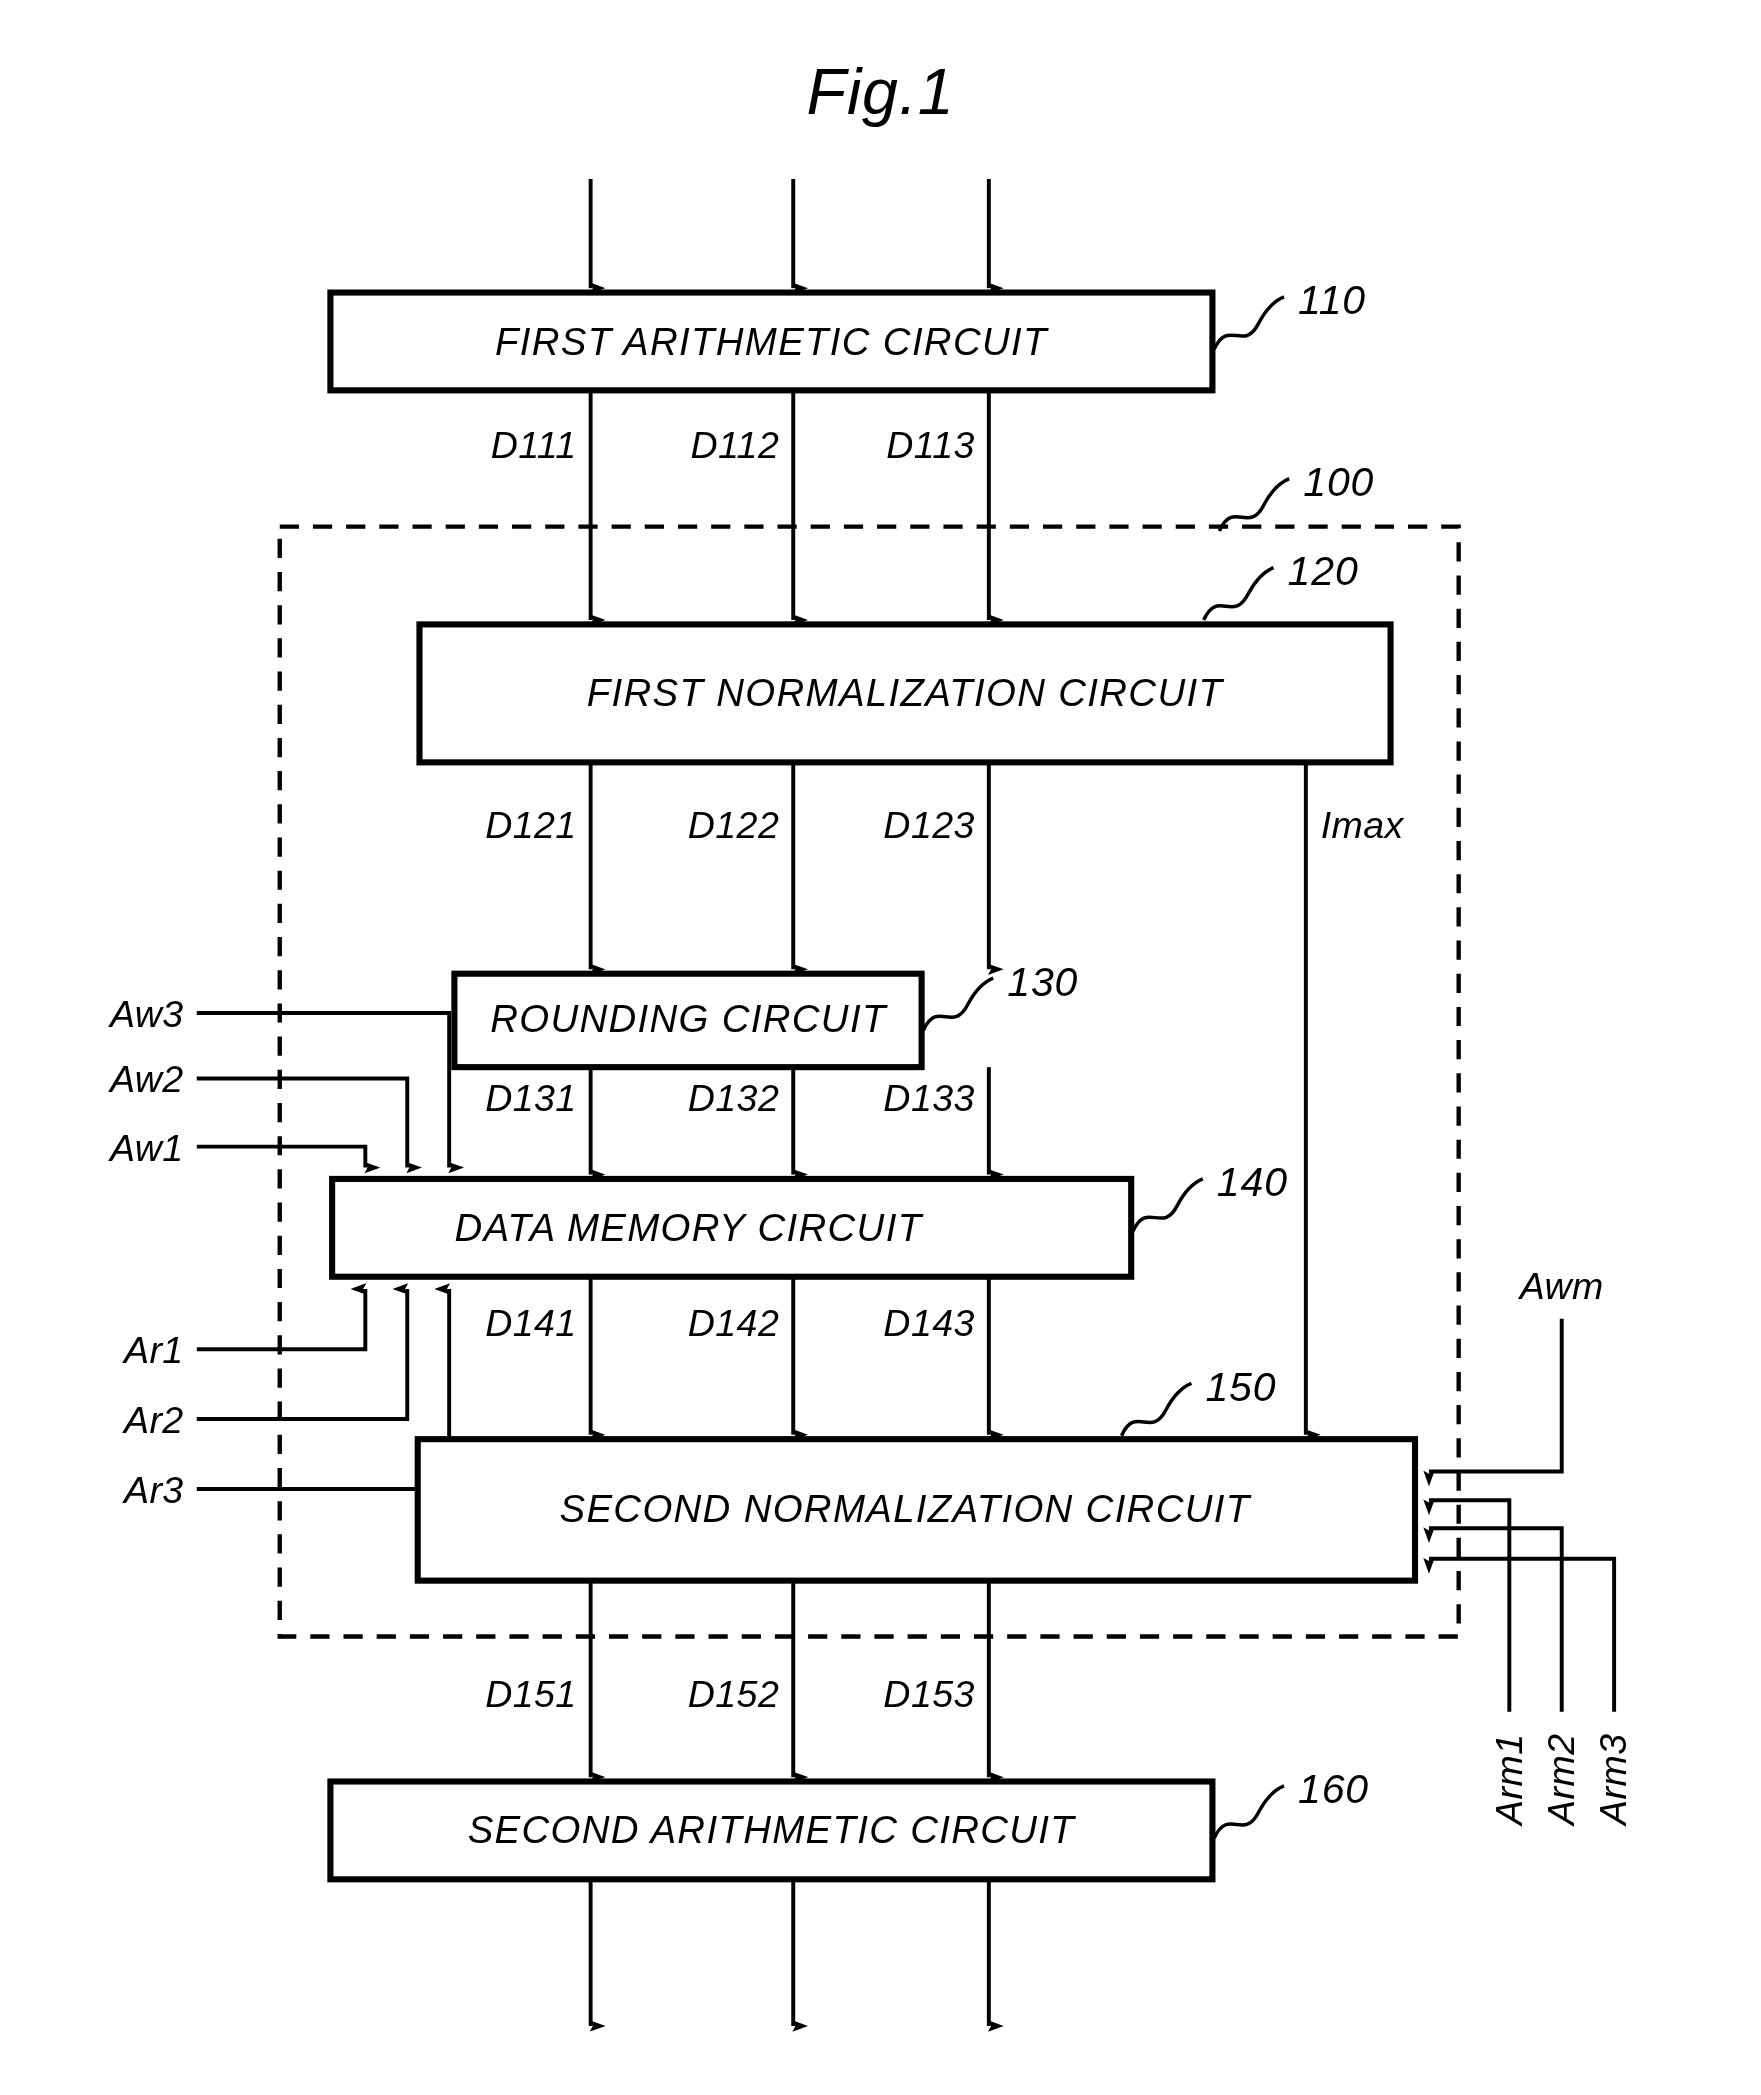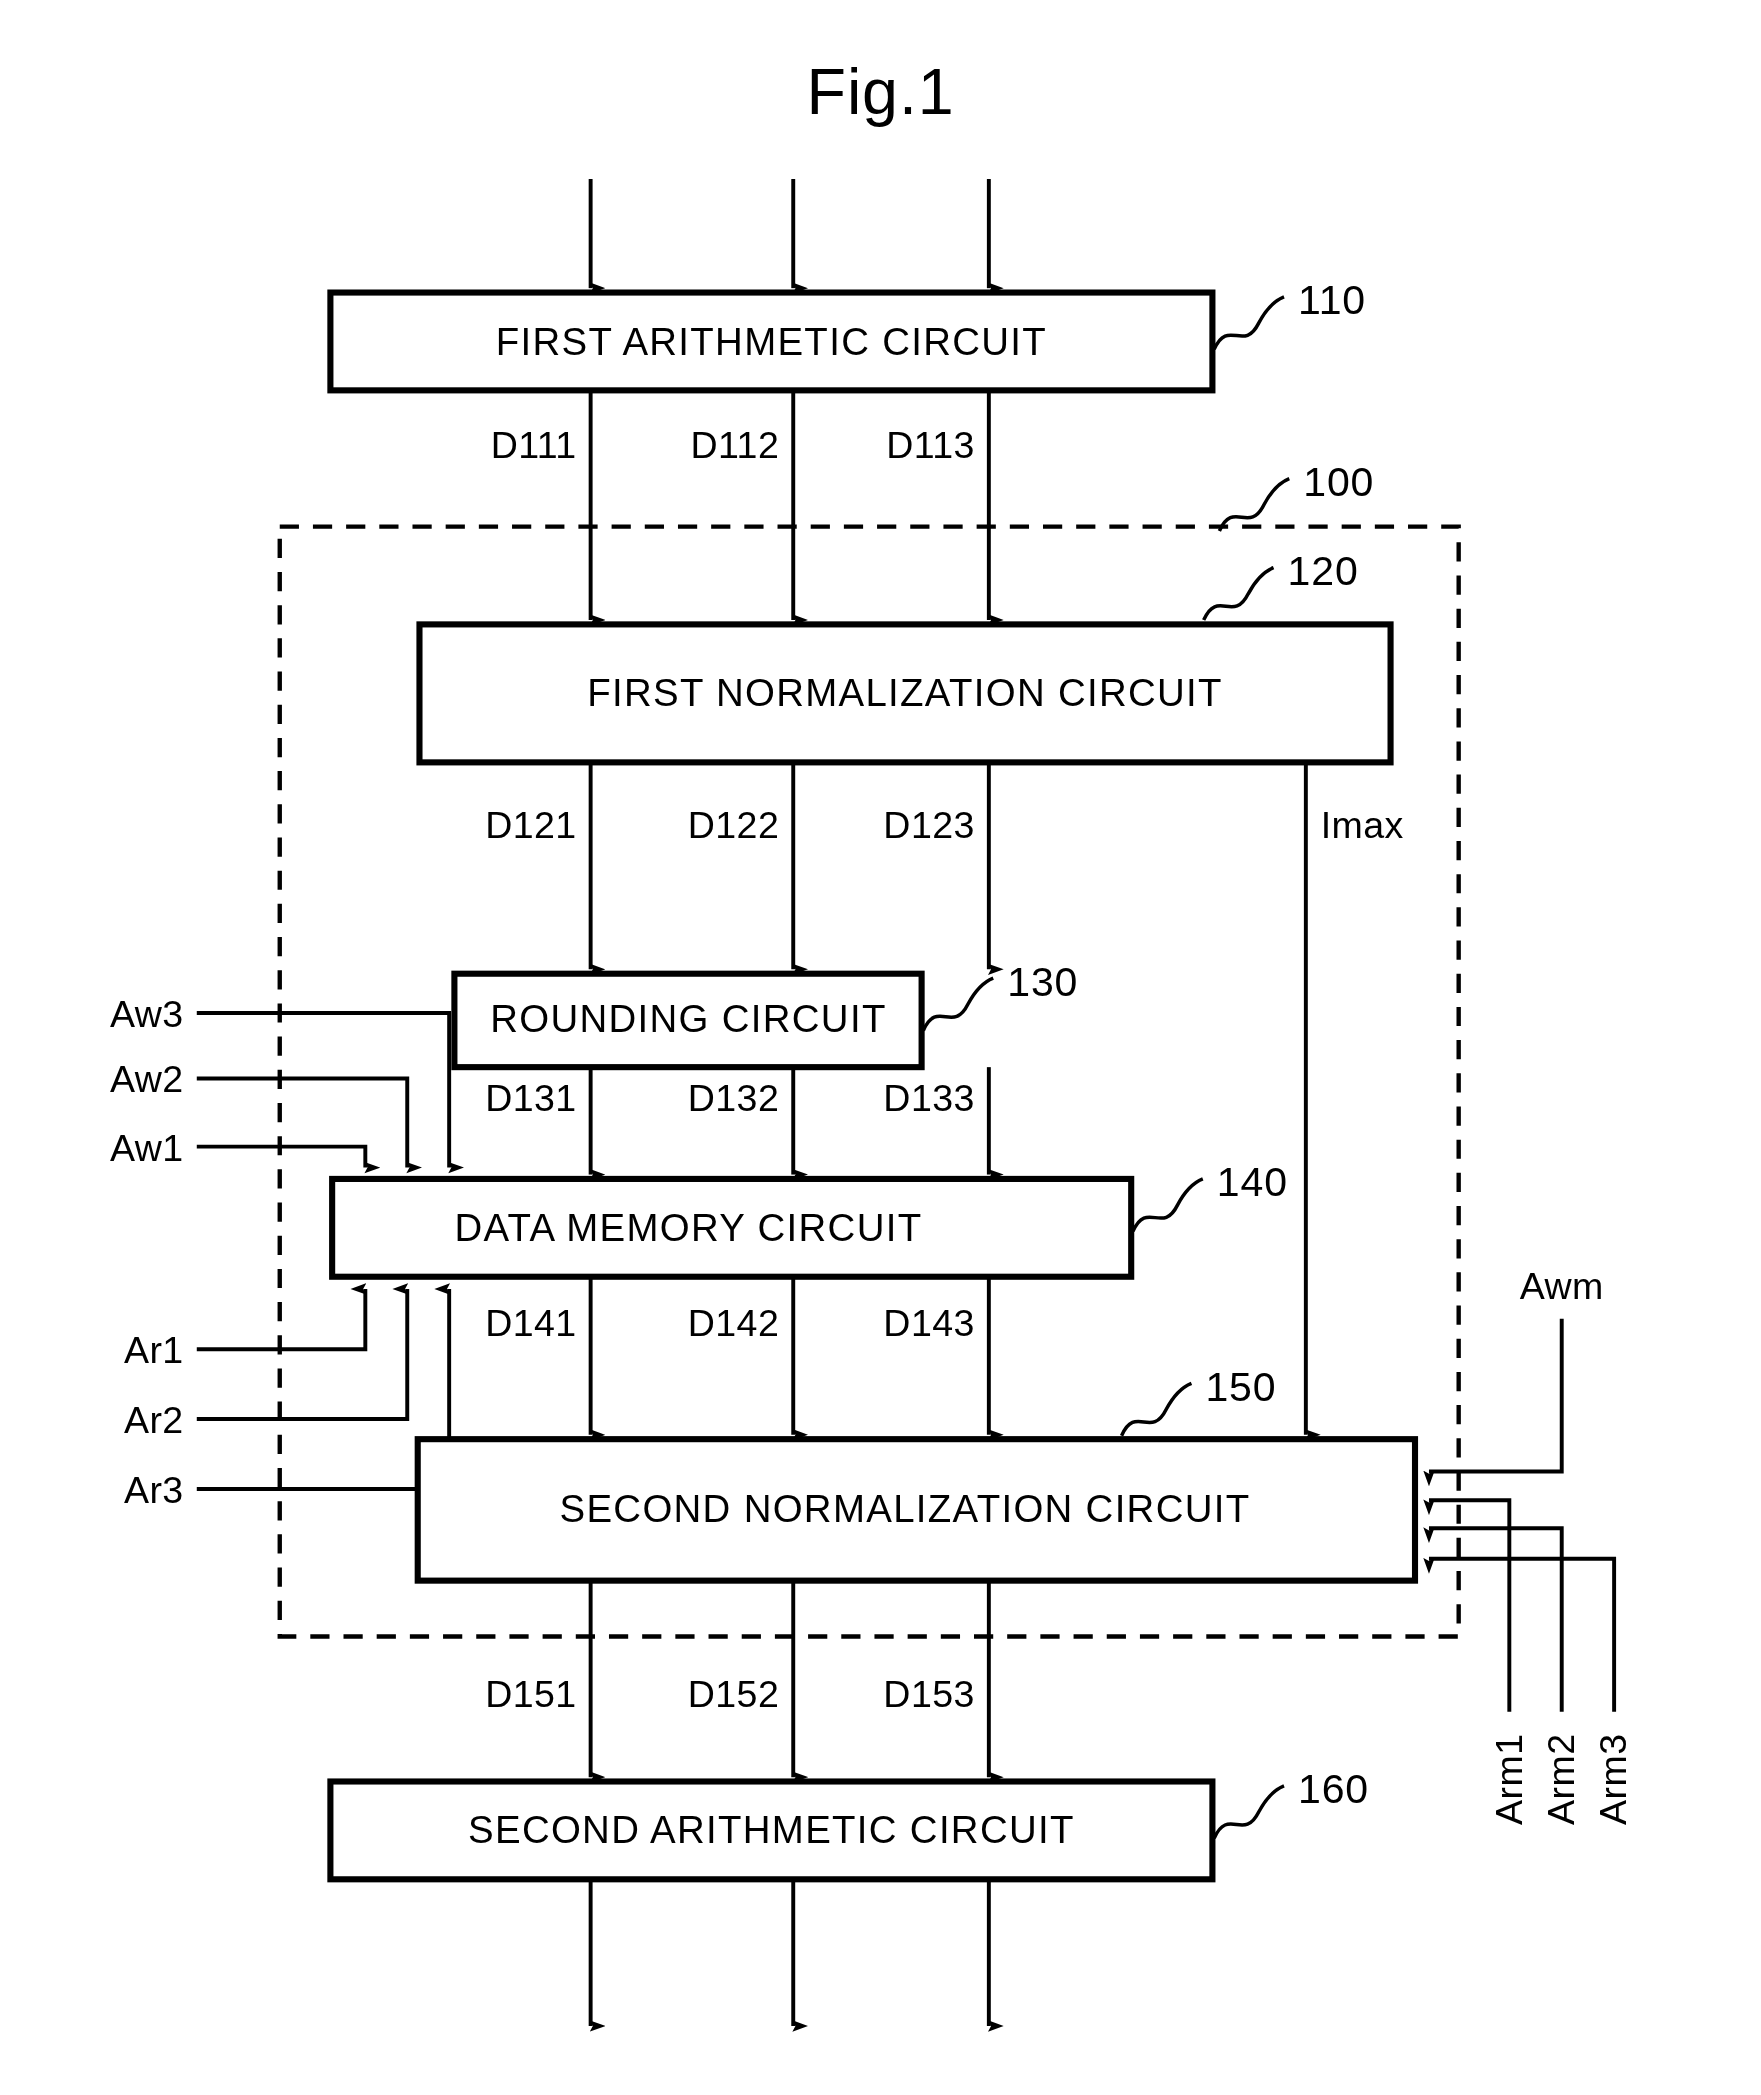--- a/index.html
+++ b/index.html
@@ -12,20 +12,21 @@
     height: 2095px;
     font-family: "Liberation Sans", sans-serif;
     position: relative;
     overflow: hidden;
   }
   #figure-root {
     position: absolute;
     top: 0; left: 0;
     width: 1762px;
     height: 2095px;
+    font-style: italic;
   }
   svg.diagram {
     display: block;
     width: 1762px;
     height: 2095px;
   }
   .box-rect {
     fill: #ffffff;
     stroke: #000000;
     stroke-width: 7;

